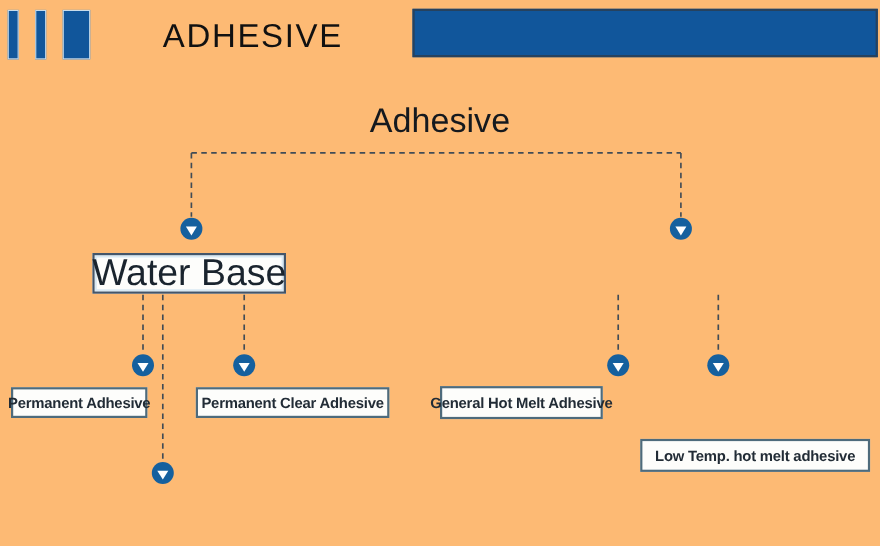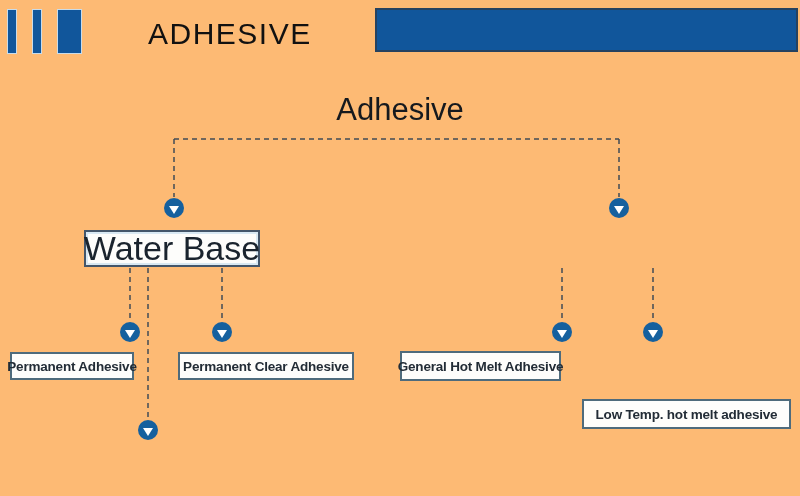--- a/index.html
+++ b/index.html
@@ -51,21 +51,21 @@
   .node.water-base { left:84px;  top:230px; width:176px; height:37px; }
   .node.hot-melt   { left:517px; top:231px; width:176px; height:36px; }
   .leaf {
     position:absolute; display:flex; align-items:center; justify-content:center;
     background:#fdfdfb; color:#222c36; white-space:nowrap;
     border:2px solid #4e6b7c; font-size:13.5px; font-weight:600;
     letter-spacing:-0.2px;
   }
   .leaf.permanent        { left:10px;  top:352px; width:124px; height:28px; }
   .leaf.permanent-clear  { left:151px; top:352px; width:176px; height:28px;margin-left:27px; }
-  .leaf.general-hot-melt { left:400px; top:351px; width:161px; height:30px; }
+  .leaf.general-hot-melt { left:400px; top:351px; width:148px; height:30px; }
   .leaf.low-temp         { left:582px; top:351px; width:209px; height:30px;margin-top:48px; }
   .leaf.all-temperature  { left:45px;  top:440px; width:243px; height:28px; font-size:14px; }
 </style>
 </head>
 <body>
 
 <div class="page">
 
   <div class="hbar b1"></div>
   <div class="hbar b2"></div>

